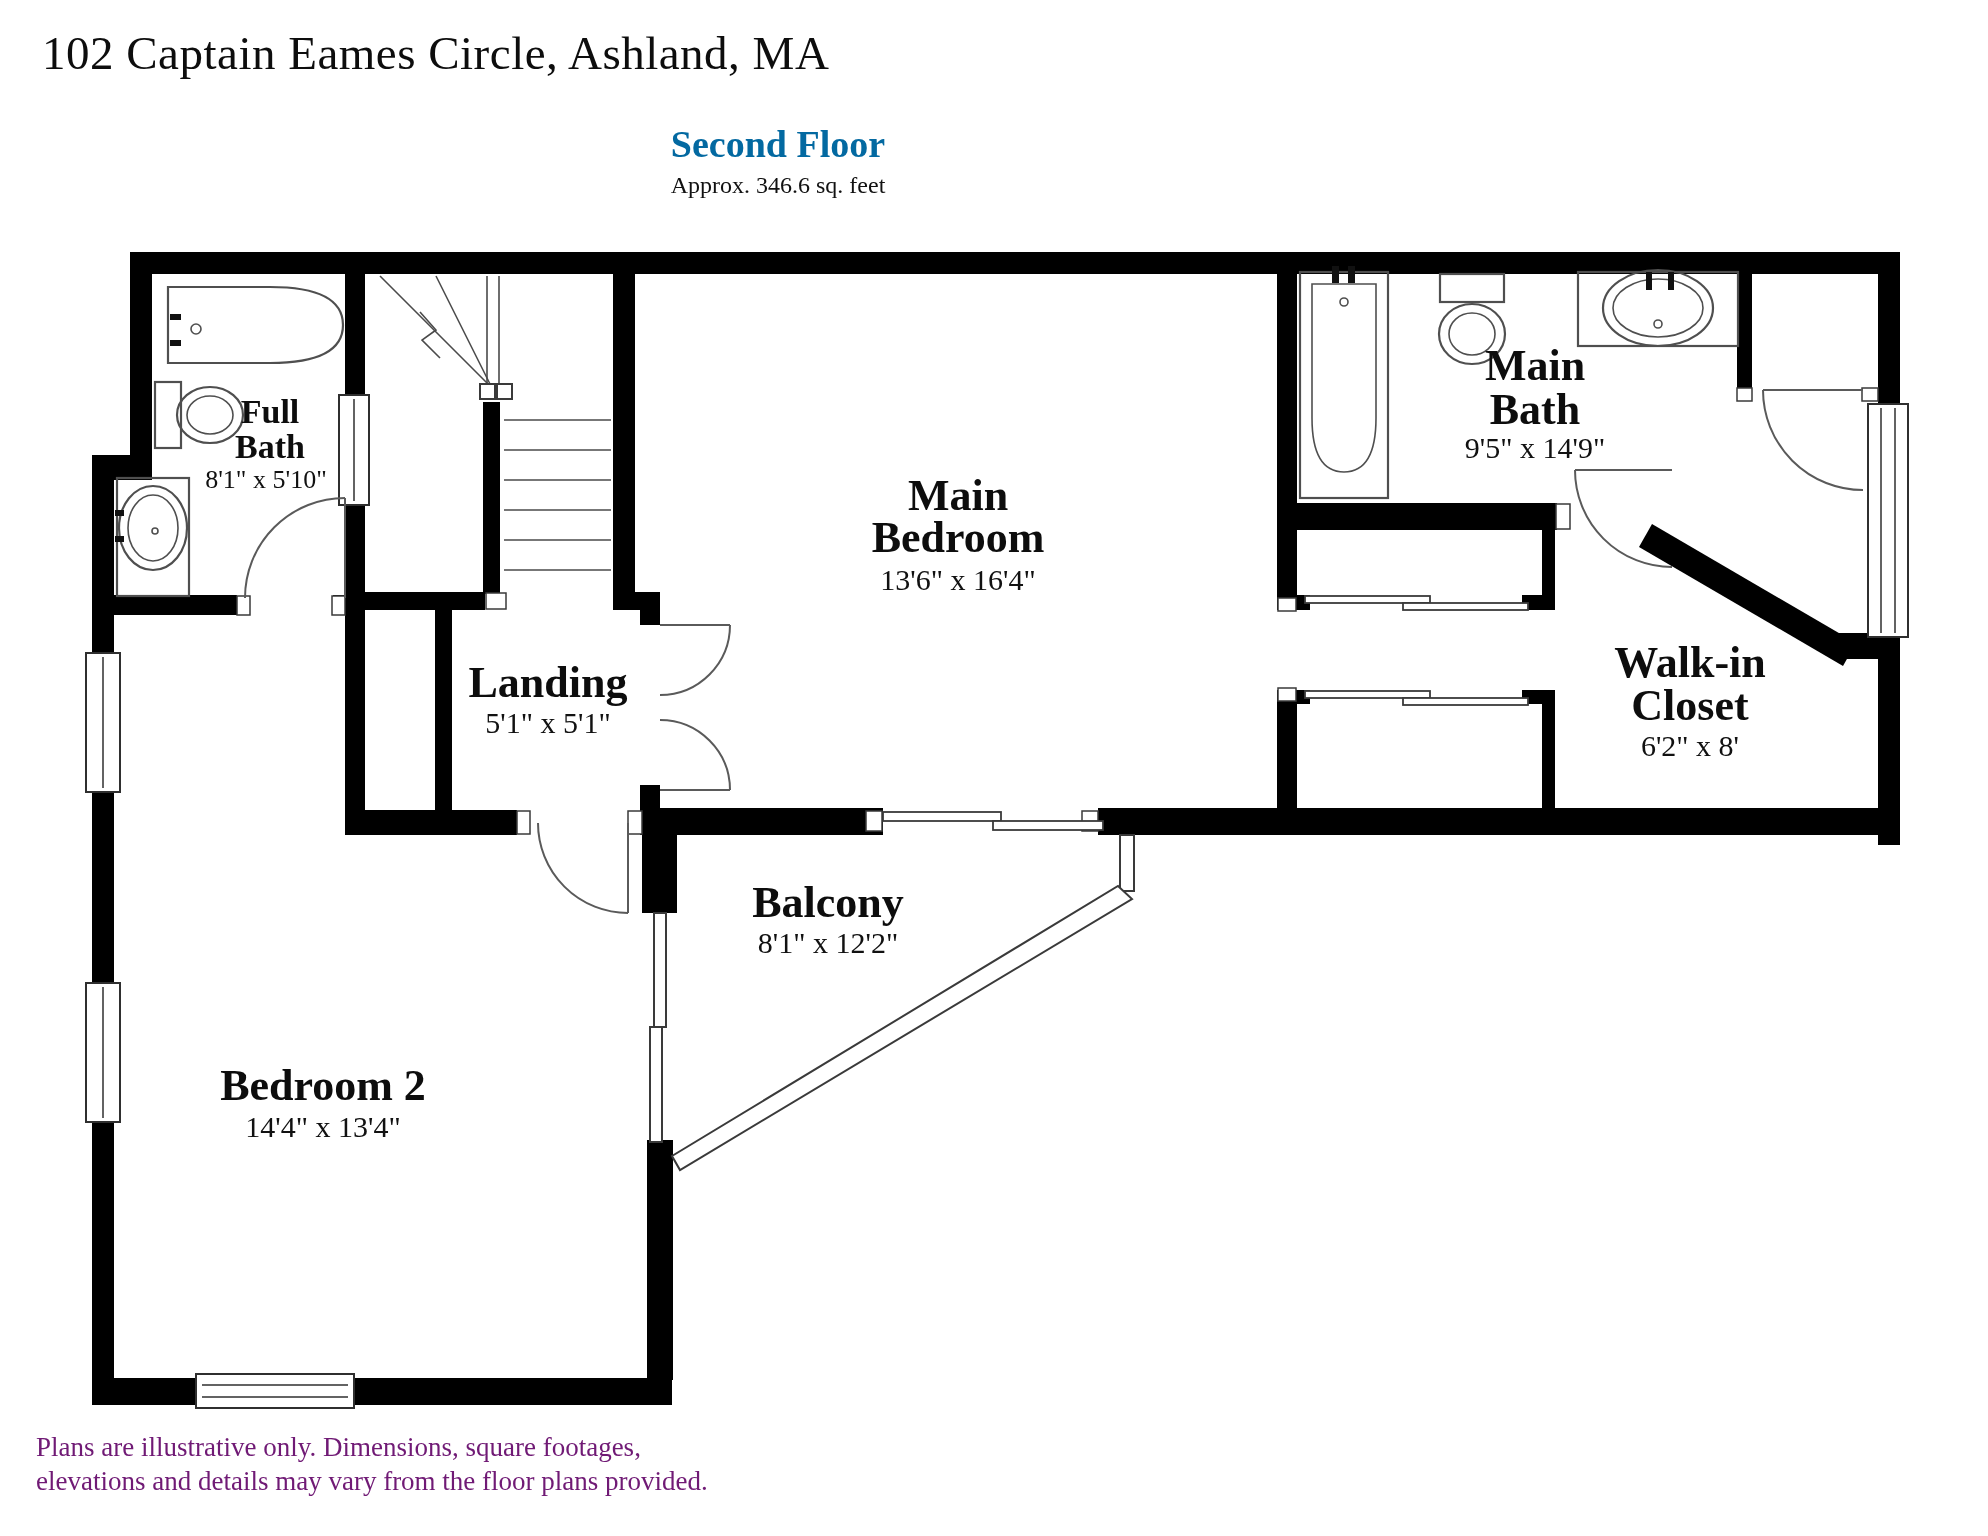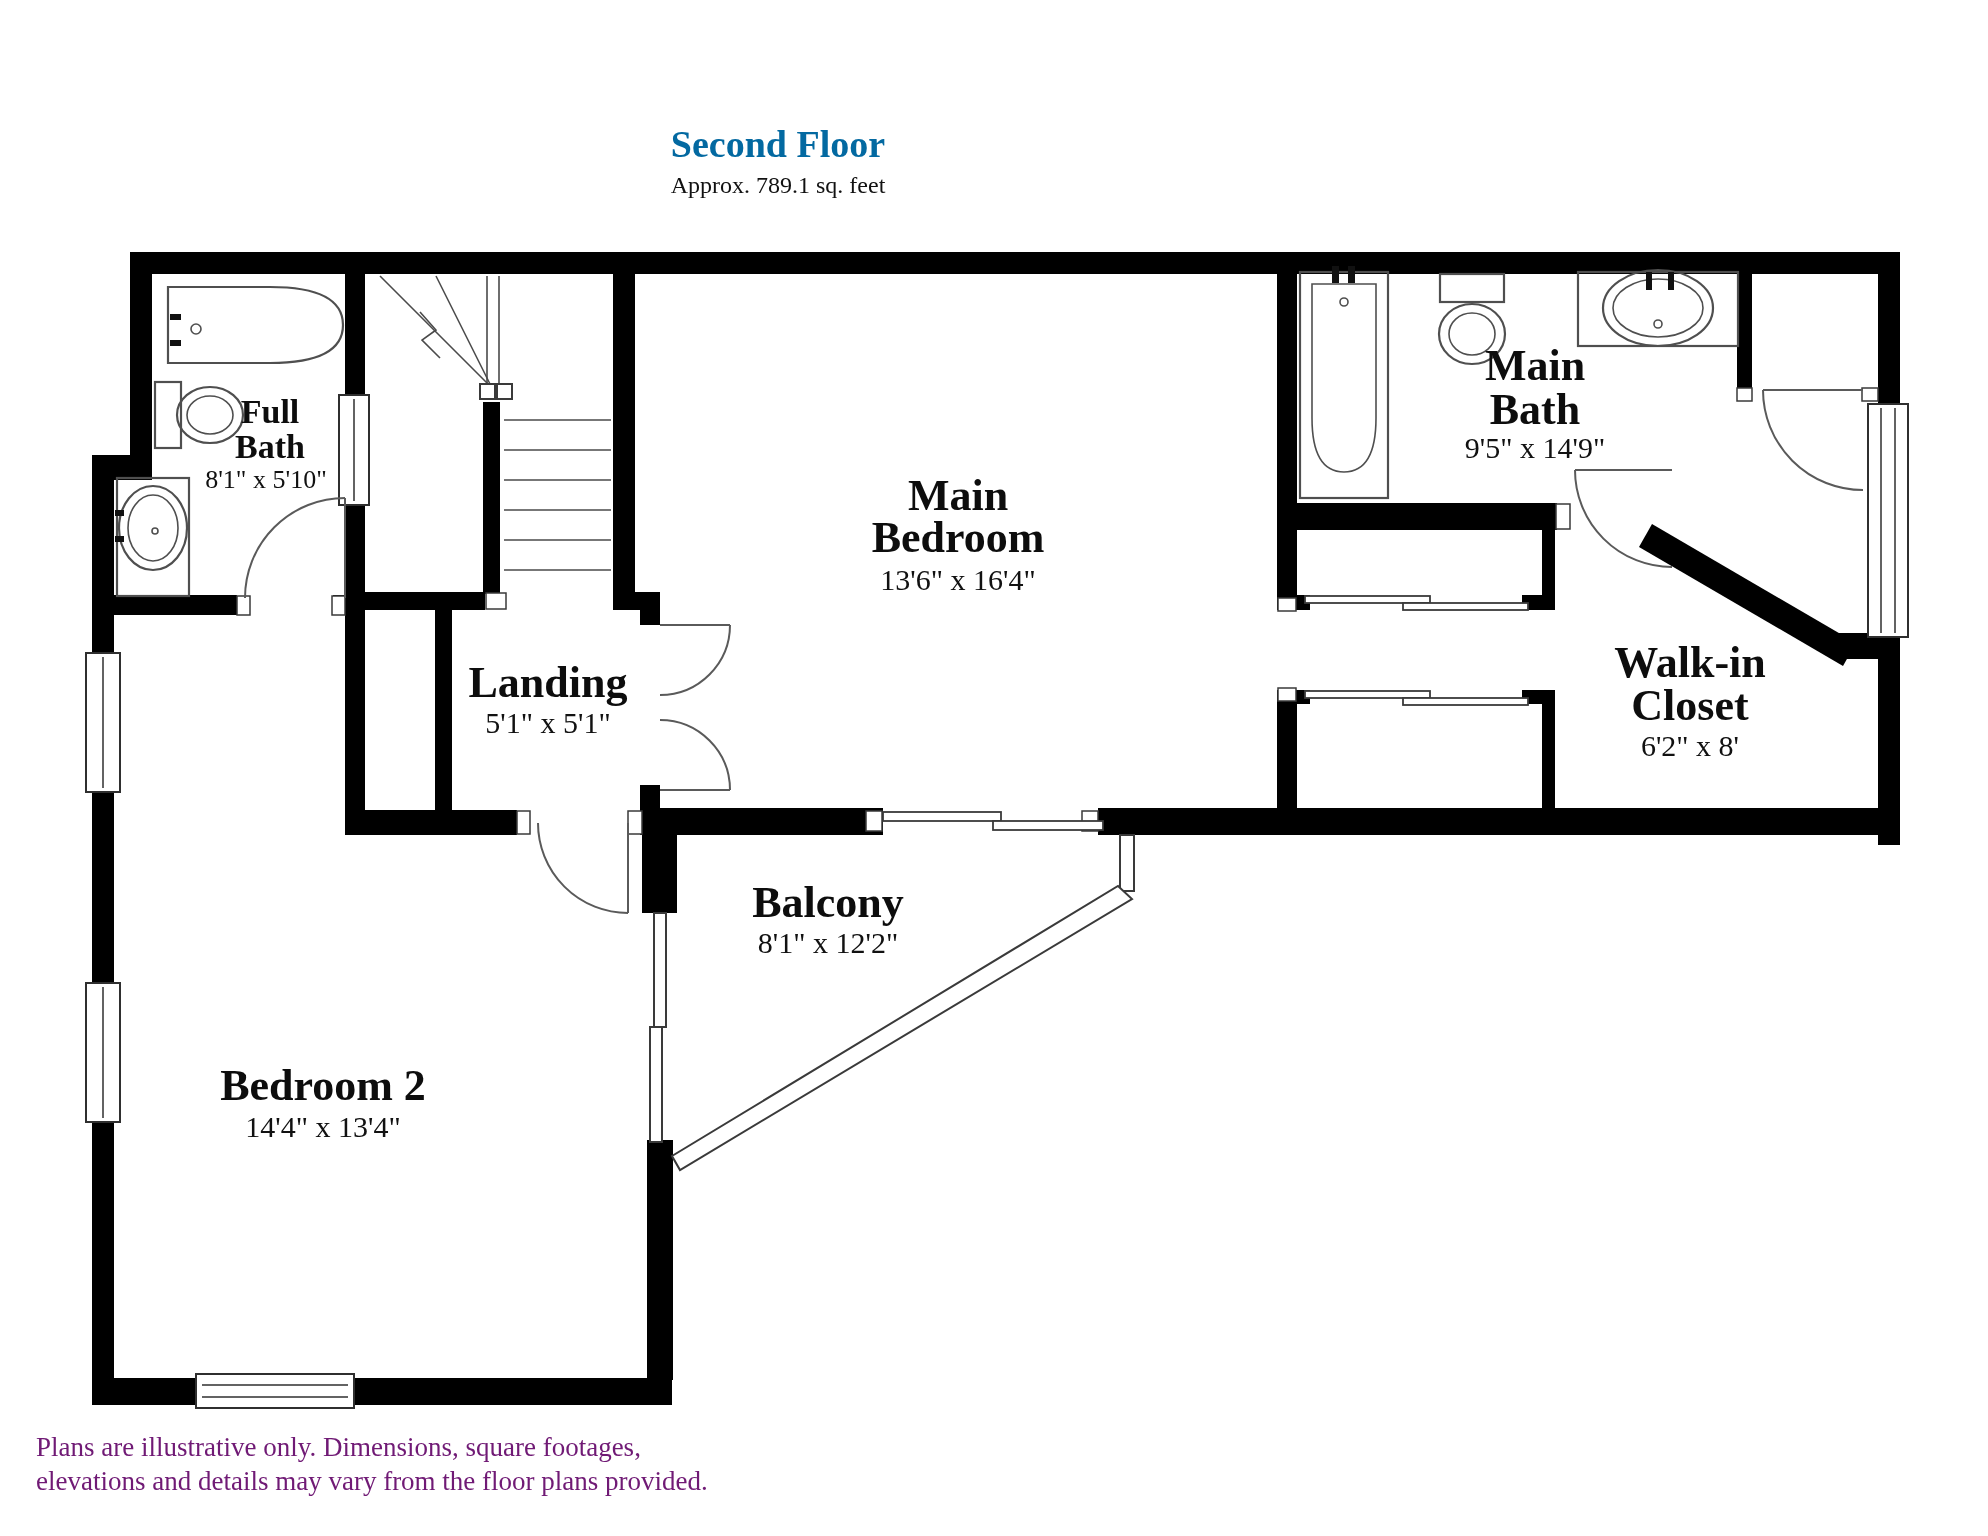--- a/index.html
+++ b/index.html
@@ -49,22 +49,23 @@
   .room-name{font-family:"Liberation Serif",serif;font-weight:700;font-size:44px;fill:#0d0d0d;text-anchor:middle;}
   .room-name-sm{font-family:"Liberation Serif",serif;font-weight:700;font-size:34px;fill:#0d0d0d;text-anchor:middle;}
   .room-dims{font-family:"Liberation Serif",serif;font-size:30px;fill:#111;text-anchor:middle;}
   .room-dims-sm{font-family:"Liberation Serif",serif;font-size:26px;fill:#111;text-anchor:middle;}
 </style>
 </head>
 <body>
 
 <div class="page">
 
+  <div class="page-title">102 Captain Eames Circle, Ashland, MA</div>
   <div class="floor-title">Second Floor</div>
-  <div class="floor-area">Approx. 789.1 sq. feet</div>
+  <div class="floor-area">Approx. 346.6 sq. feet</div>
 
   <svg class="plan" width="1988" height="1536" viewBox="0 0 1988 1536" xmlns="http://www.w3.org/2000/svg">
 
     <g>
 
       <rect class="wall" x="130" y="252" width="1770" height="22"></rect>
       <rect class="wall" x="1878" y="252" width="22" height="156"></rect>
       <rect class="wall" x="1878" y="633" width="22" height="212"></rect>
       <rect class="wall" x="1098" y="808" width="802" height="27"></rect>
       <rect class="wall" x="640" y="808" width="243" height="27"></rect>

